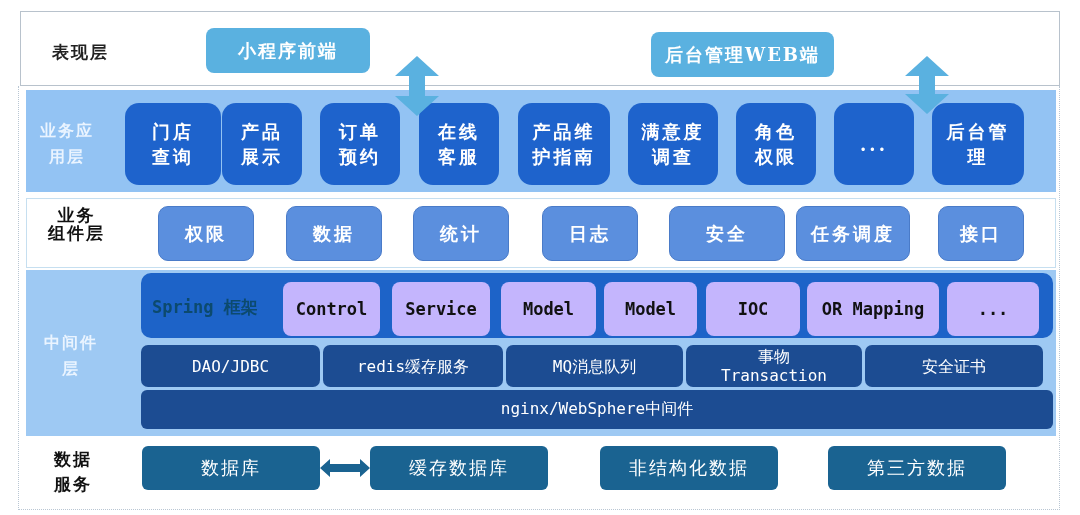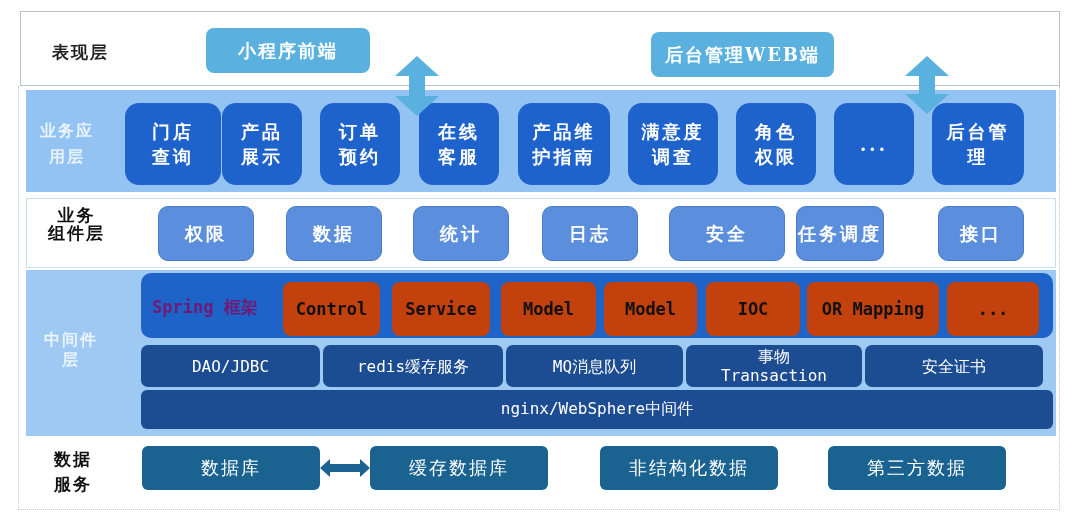--- a/index.html
+++ b/index.html
@@ -50,30 +50,30 @@
       position: absolute; top: 206px; height: 55px; background: #5b8fde; color: #fff; border-radius: 10px;
       border: 1px solid #4a7bc8;
       font-size: 18px; font-weight: bold; display: flex; align-items: center; justify-content: center; letter-spacing: 3px;
       font-family: "DejaVu Serif", serif;
     }
 
     
     .mid {
       position: absolute; left: 26px; top: 270px; width: 1030px; height: 166px; background: #9ec9f3;
     }
-    .mid-label { left: 44px; top: 330px; color: #eaf4ff; font-size: 16px; line-height: 20px; }
+    .mid-label { left: 44px; top: 330px; color: #eaf4ff; font-size: 16px; line-height: 26px; }
     .spring-bar {
       position: absolute; left: 141px; top: 273px; width: 912px; height: 65px; background: #1d63c8; border-radius: 10px;
     }
     .spring-label {
-      position: absolute; left: 152px; top: 296px; color: #701a75; font-size: 17px; font-weight: bold;
+      position: absolute; left: 152px; top: 296px; color: #0c4a6e; font-size: 17px; font-weight: bold;
       font-family: "DejaVu Sans Mono", monospace;
     }
     .spring-box {
-      position: absolute; top: 282px; height: 54px; background: #c2410c; color: #111; border-radius: 8px;
+      position: absolute; top: 282px; height: 54px; background: #c4b5fd; color: #111; border-radius: 8px;
       font-size: 17px; font-weight: bold; display: flex; align-items: center; justify-content: center;
       font-family: "DejaVu Sans Mono", monospace;
     }
     .svc-box {
       position: absolute; top: 345px; height: 42px; background: #1c4c92; color: #fff; border-radius: 7px;
       font-size: 16px; display: flex; align-items: center; justify-content: center; text-align: center; line-height: 19px;
       font-family: "DejaVu Sans Mono", monospace; white-space: pre-line;
     }
     .nginx-bar {
       position: absolute; left: 141px; top: 390px; width: 912px; height: 39px; background: #1c4c92; color: #fff; border-radius: 6px;
@@ -128,21 +128,21 @@
 </svg>
 
 <div class="comp"></div>
 <div class="layer-label comp-label" style="white-space:pre-line">业务
 组件层</div>
 <div class="comp-box" style="left:158px;width:96px;">权限</div>
 <div class="comp-box" style="left:286px;width:96px;">数据</div>
 <div class="comp-box" style="left:413px;width:96px;">统计</div>
 <div class="comp-box" style="left:542px;width:96px;">日志</div>
 <div class="comp-box" style="left:669px;width:116px;">安全</div>
-<div class="comp-box" style="left:796px;width:88px;">任务调度</div>
+<div class="comp-box" style="left:796px;width:114px;">任务调度</div>
 <div class="comp-box" style="left:938px;width:86px;">接口</div>
 
 <div class="mid"></div>
 <div class="layer-label mid-label" style="white-space:pre-line">中间件
 层</div>
 <div class="spring-bar"></div>
 <div class="spring-label">Spring 框架</div>
 <div class="spring-box" style="left:283px;width:97px;">Control</div>
 <div class="spring-box" style="left:392px;width:98px;">Service</div>
 <div class="spring-box" style="left:501px;width:95px;">Model</div>

